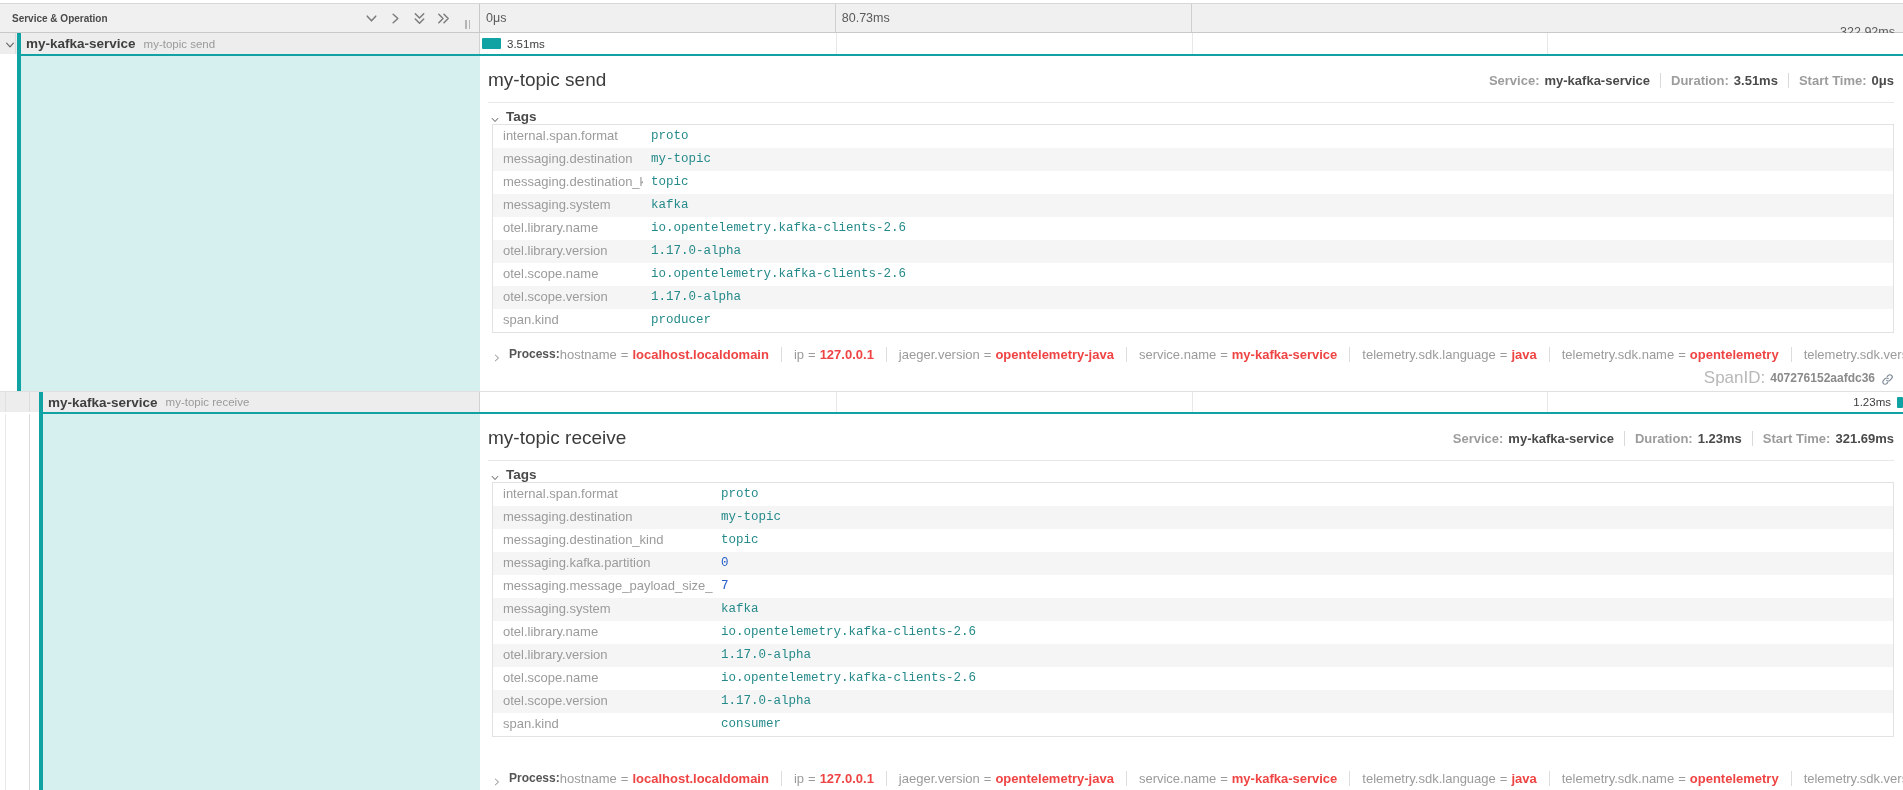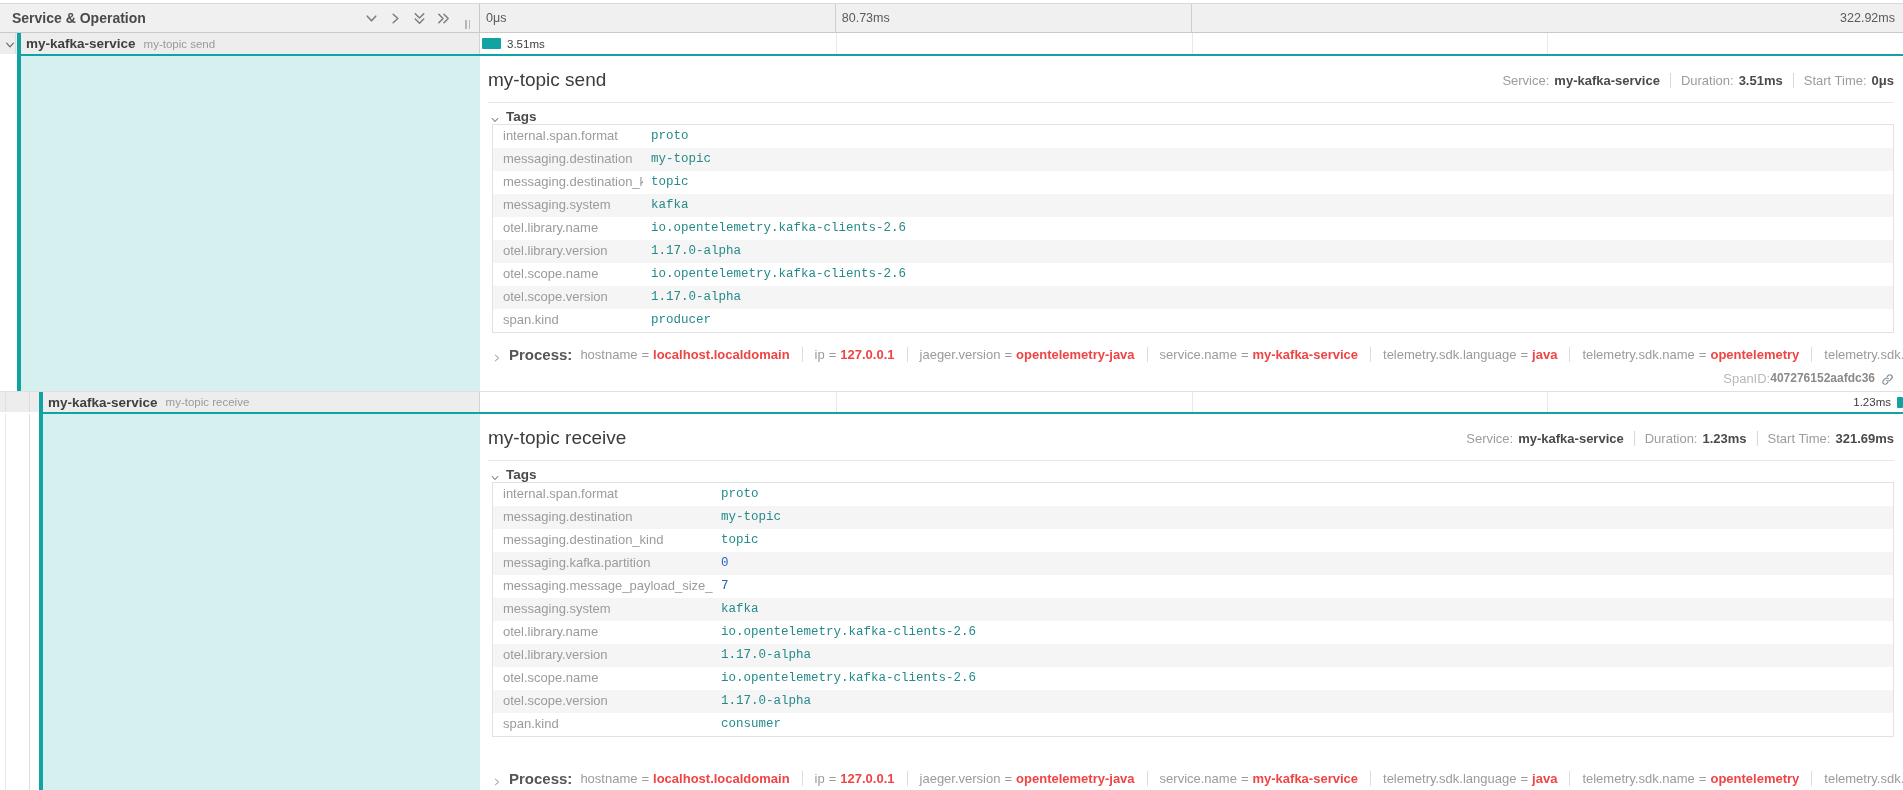--- a/index.html
+++ b/index.html
@@ -5,31 +5,31 @@
   * { box-sizing: border-box; }
   html,body { margin:0; padding:0; background:#fff; }
   body { font-family:"Liberation Sans", sans-serif; }
   .canvas { position:relative; width:1903px; height:790px; overflow:hidden; background:#fff; }
 
   
   .hdr { position:absolute; left:0; top:3px; height:30px; width:100%;
          background:#f0f0f0; border-top:1px solid #d8d8d8; border-bottom:1px solid #c9c9c9; }
   .hdr-left { position:absolute; left:0; top:0; width:480px; height:100%; border-right:1px solid #c9c9c9;
               display:flex; align-items:center; }
-  .so-label { font-size:14px; font-weight:700; color:#4a4a4a; margin-left:12px; }
+  .so-label { font-size:10px; font-weight:700; color:#4a4a4a; margin-left:12px; }
   .hdr-icons { position:absolute; right:28px; top:0; height:100%; display:flex; align-items:center; gap:9px; color:#7c7c7c; }
   .hicon { width:15px; height:15px; display:inline-flex; cursor:pointer; }
   .hicon svg { width:100%; height:100%; }
   .grip { position:absolute; right:7px; bottom:3px; width:7px; height:9px; display:flex; gap:2px; cursor:col-resize; }
   .grip i { width:1.5px; height:100%; background:#b5b5b5; }
   .hdr-right { position:absolute; left:480px; right:0; top:0; height:100%; }
   .tickcell { position:absolute; top:0; height:100%; width:25%; border-right:1px solid #cfcfcf;
               display:flex; align-items:center; }
   .tickcell span { font-size:12.5px; color:#5a5a5a; padding-left:6px; }
-  .tick-last { position:absolute; right:8px; top:0; height:100%; display:flex; align-items:center;
+  .tick-last { position:absolute; right:8px; top:14px; height:100%; display:flex; align-items:center;
                font-size:12.5px; color:#5a5a5a; }
 
   
   .srow { position:absolute; left:0; width:100%; height:21px; }
   .srow .namecell { position:absolute; left:0; top:0; width:480px; height:100%;
                     background:#ededed; border-right:1px solid #d2d2d2; cursor:pointer; }
   .srow .tlcell { position:absolute; left:480px; right:0; top:0; height:100%; background:#fff; cursor:pointer; }
   .gl { position:absolute; top:0; bottom:0; width:1px; background:#e8e8e8; }
   .gl.g25 { left:25%; } .gl.g50 { left:50%; } .gl.g75 { left:75%; }
   .svc { font-size:13.5px; font-weight:700; color:#3f3f3f; }
@@ -46,45 +46,45 @@
 
   
   .detail { position:absolute; left:0; width:100%; background:#fff; }
   .gut-fill { position:absolute; top:0; bottom:0; background:#d6f0f0; }
   .card { position:absolute; left:480px; right:0; top:0; bottom:0; }
   .dtitle-row { position:absolute; left:8px; right:9px; top:8px; height:32px; cursor:pointer; }
   .dtitle { font-size:19px; font-weight:500; color:#3c3c3c; line-height:32px; }
   .dmeta { position:absolute; right:0; top:0; height:32px; display:flex; align-items:center; }
   .dmeta .m { display:flex; align-items:center; font-size:13px; }
   .dmeta .m + .m { border-left:1px solid #d9d9d9; margin-left:10px; padding-left:10px; }
-  .mlabel { color:#9c9c9c; margin-right:5px; }
+  .mlabel { color:#9c9c9c; margin-right:5px;font-weight:bold; }
   .mval { color:#4a4a4a; font-weight:700; }
   .dsep { position:absolute; left:8px; right:9px; top:46px; height:1px; background:#e8e8e8; }
   .tagshdr { position:absolute; left:10px; top:52px; height:16px; display:flex; align-items:center; cursor:pointer; }
   .tagshdr .tchev { width:10px; height:10px; color:#5a5a5a; margin-right:6px; }
   .tagshdr .tchev svg { width:100%; height:100%; }
   .tagshdr .tlabel { font-size:13.5px; font-weight:700; color:#4a4a4a; }
   .ttbl { position:absolute; left:12px; right:9px; top:68px; border:1px solid #e2e2e2; background:#fff; }
   .trow { display:flex; height:23px; line-height:22px; }
   .trow:nth-child(even) { background:#f5f5f5; }
   .tkey { font-size:13px; color:#9b9b9b; padding-left:10px; flex:0 0 auto; overflow:hidden; white-space:nowrap; }
   .t-send .tkey { width:150px; }
   .t-recv .tkey { width:220px; }
   .tval { font-family:"Liberation Mono","DejaVu Sans Mono",monospace; font-size:12.5px; color:#268a8a;
           padding-left:8px; white-space:nowrap; }
   .tval.num { color:#2b62c9; }
   .procrow { position:absolute; left:12px; right:9px; height:20px; display:flex; align-items:center; cursor:pointer; }
   .pchev { width:10px; height:10px; color:#8a8a8a; margin-right:7px; flex:0 0 auto; }
   .pchev svg { width:100%; height:100%; }
-  .plabel { font-size:15px; font-weight:700; color:#555; margin-right:8px; }
+  .plabel { font-size:12px; font-weight:700; color:#555; margin-right:0; }
   .pitem { display:flex; align-items:center; font-size:13px; white-space:nowrap; }
   .pitem + .pitem { border-left:1px solid #ddd; margin-left:12px; padding-left:12px; }
   .pk { color:#9b9b9b; } .peq { color:#9b9b9b; margin:0 4px; } .pv { color:#ef4444; font-weight:600; }
   .spanid-row { position:absolute; right:9px; height:16px; display:flex; align-items:center; }
-  .sidlabel { font-size:13px; color:#b8b8b8; }
+  .sidlabel { font-size:17px; color:#b8b8b8; margin-right:5px; }
   .sidval { font-size:12px; font-weight:700; color:#8a8a8a; }
   .linkicon { width:13px; height:13px; color:#7a8794; margin-left:6px; cursor:pointer; }
   .linkicon svg { width:100%; height:100%; }
 </style>
 </head>
 <body>
 
 <svg width="0" height="0" style="position:absolute">
   <defs>
     <g id="chev-down">

